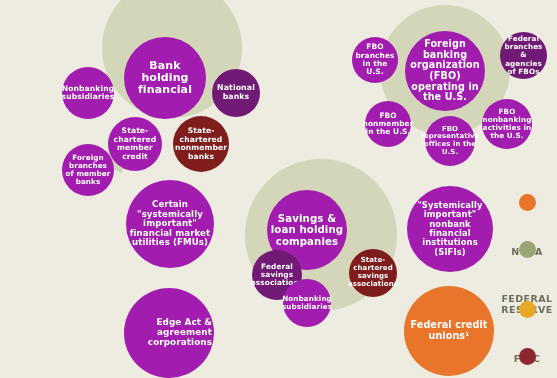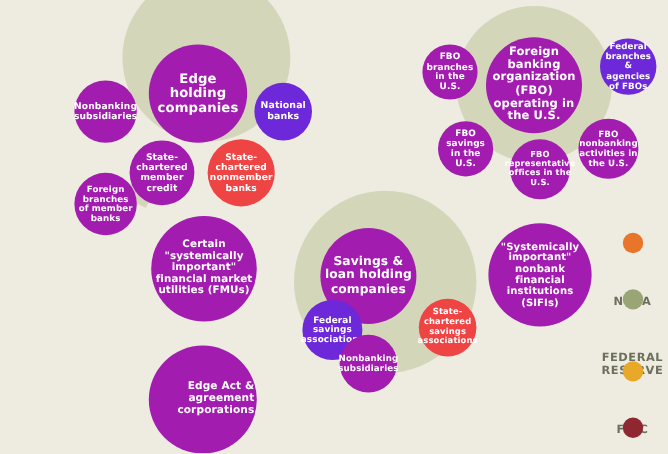--- a/index.html
+++ b/index.html
@@ -31,22 +31,22 @@
     align-items: center;
     justify-content: center;
     text-align: center;
     box-sizing: border-box;
     color: #ffffff;
     font-weight: bold;
     line-height: 1.12;
     letter-spacing: 0.1px;
   }
   .c-fed   { background: #a21caf; }
-  .c-occ   { background: #6d28d9; }
-  .c-fdic  { background: #ef4444; }
+  .c-occ   { background: #701a75; }
+  .c-fdic  { background: #7f1d1d; }
   .c-ncua  { background: #e8752a; }
 
   .bubble span { display: block; padding: 0 2px; }
 
   .legend {
     position: absolute;
     left: 498px;
     top: 185px;
     width: 58px;
     height: 185px;
@@ -76,21 +76,21 @@
 
 <div id="canvas">
 
   <div class="halo" style="left:102px; top:-22px; width:140px; height:140px;"></div>
   <div class="halo" style="left:380px; top:5px; width:130px; height:130px;"></div>
   <div class="halo" style="left:245px; top:159px; width:152px; height:152px;"></div>
 
   <div class="connector" style="left:96px; top:155px; width:30px; height:12px; transform:rotate(28deg);"></div>
 
   <div class="bubble c-fed" style="left:124px; top:37px; width:82px; height:82px; font-size:11px;">
-    <span>Edge holding companies</span>
+    <span>Bank holding financial</span>
   </div>
 
   <div class="bubble c-fed" style="left:62px; top:67px; width:52px; height:52px; font-size:7.6px;">
     <span>Nonbanking subsidiaries</span>
   </div>
 
   <div class="bubble c-occ" style="left:212px; top:69px; width:48px; height:48px; font-size:7.8px;text-align:center;">
     <span>National banks</span>
   </div>
 
@@ -112,21 +112,21 @@
 
   <div class="bubble c-fed" style="left:352px; top:37px; width:46px; height:46px; font-size:7.4px;">
     <span>FBO branches in the U.S.</span>
   </div>
 
   <div class="bubble c-occ" style="left:500px; top:32px; width:47px; height:47px; font-size:7.2px;">
     <span>Federal branches &amp; agencies of FBOs</span>
   </div>
 
   <div class="bubble c-fed" style="left:365px; top:101px; width:46px; height:46px; font-size:7.4px;">
-    <span>FBO savings in the U.S.</span>
+    <span>FBO nonmember in the U.S.</span>
   </div>
 
   <div class="bubble c-fed" style="left:482px; top:99px; width:50px; height:50px; font-size:7.2px;">
     <span>FBO nonbanking activities in the U.S.</span>
   </div>
 
   <div class="bubble c-fed" style="left:425px; top:116px; width:50px; height:50px; font-size:6.9px;">
     <span>FBO representative offices in the U.S.</span>
   </div>
 
@@ -151,20 +151,23 @@
   </div>
 
   <div class="bubble c-fed" style="left:124px; top:288px; width:90px; height:90px; font-size:8.8px;text-align:right;">
     <span>Edge Act &amp; agreement corporations</span>
   </div>
 
   <div class="bubble c-fed" style="left:407px; top:186px; width:86px; height:86px; font-size:8.4px;">
     <span>"Systemically important" nonbank financial institutions (SIFIs)</span>
   </div>
 
+  <div class="bubble c-ncua" style="left:404px; top:286px; width:90px; height:90px; font-size:9.6px;">
+    <span>Federal credit unions¹</span>
+  </div>
 
   <div class="legend">
 
     <div class="legend-item" style="top:9px;">
       <div class="legend-dot" style="background:#e8752a;"></div>
       <div class="legend-label">NCUA</div>
     </div>
 
     <div class="legend-item" style="top:56px;">
       <div class="legend-dot" style="background:#9aa576;"></div>

